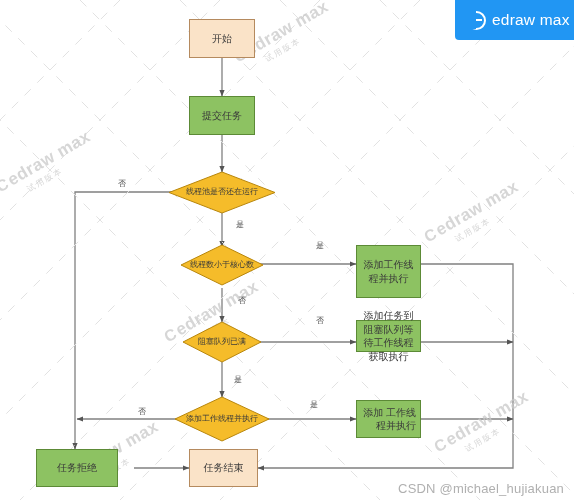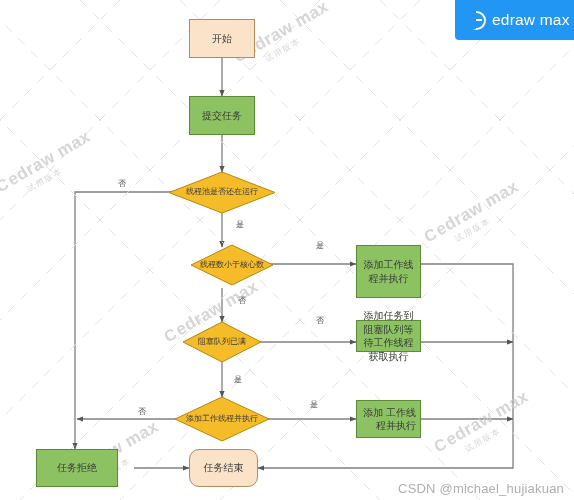--- a/index.html
+++ b/index.html
@@ -176,21 +176,21 @@
 
 <div class="node rect-green" style="left:189px;top:96px;width:66px;height:39px;">提交任务</div>
 
 <div class="diamond-wrap" style="left:168px;top:171px;width:108px;height:43px;">
   <svg width="108" height="43" viewBox="0 0 108 43" xmlns="http://www.w3.org/2000/svg">
     <polygon points="54,1 107,21.5 54,42 1,21.5" fill="#f5bc2a" stroke="#b8860b" stroke-width="1"></polygon>
   </svg>
   <div class="diamond-label">线程池是否还在运行</div>
 </div>
 
-<div class="diamond-wrap" style="left:190px;top:244px;width:84px;height:42px;">
+<div class="diamond-wrap" style="left:180px;top:244px;width:84px;height:42px;">
   <svg width="84" height="42" viewBox="0 0 84 42" xmlns="http://www.w3.org/2000/svg">
     <polygon points="42,1 83,21 42,41 1,21" fill="#f5bc2a" stroke="#b8860b" stroke-width="1"></polygon>
   </svg>
   <div class="diamond-label" style="padding:0 4px;">线程数小于核心数</div>
 </div>
 
 <div class="diamond-wrap" style="left:182px;top:321px;width:80px;height:42px;text-decoration:underline;">
   <svg width="80" height="42" viewBox="0 0 80 42" xmlns="http://www.w3.org/2000/svg">
     <polygon points="40,1 79,21 40,41 1,21" fill="#f5bc2a" stroke="#b8860b" stroke-width="1"></polygon>
   </svg>
@@ -205,21 +205,21 @@
 </div>
 
 <div class="node rect-green" style="left:356px;top:245px;width:65px;height:53px;">添加工作线程并执行</div>
 
 <div class="node rect-green" style="left:356px;top:320px;width:65px;height:32px;">添加任务到阻塞队列等待工作线程获取执行</div>
 
 <div class="node rect-green" style="left:356px;top:400px;width:65px;height:38px;text-align:right;">添加 工作线程并执行</div>
 
 <div class="node rect-green" style="left:36px;top:449px;width:82px;height:38px;">任务拒绝</div>
 
-<div class="node rect-tan" style="left:189px;top:449px;width:69px;height:38px;border-radius:10px;">任务结束</div>
+<div class="node rect-tan" style="left:189px;top:449px;width:69px;height:38px;">任务结束</div>
 
 <div class="edge-label" style="left:118px;top:178px;">否</div>
 <div class="edge-label" style="left:236px;top:219px;">是</div>
 <div class="edge-label" style="left:316px;top:240px;">是</div>
 <div class="edge-label" style="left:238px;top:295px;">否</div>
 <div class="edge-label" style="left:316px;top:315px;">否</div>
 <div class="edge-label" style="left:234px;top:374px;">是</div>
 <div class="edge-label" style="left:138px;top:406px;">否</div>
 <div class="edge-label" style="left:310px;top:399px;">是</div>
 

